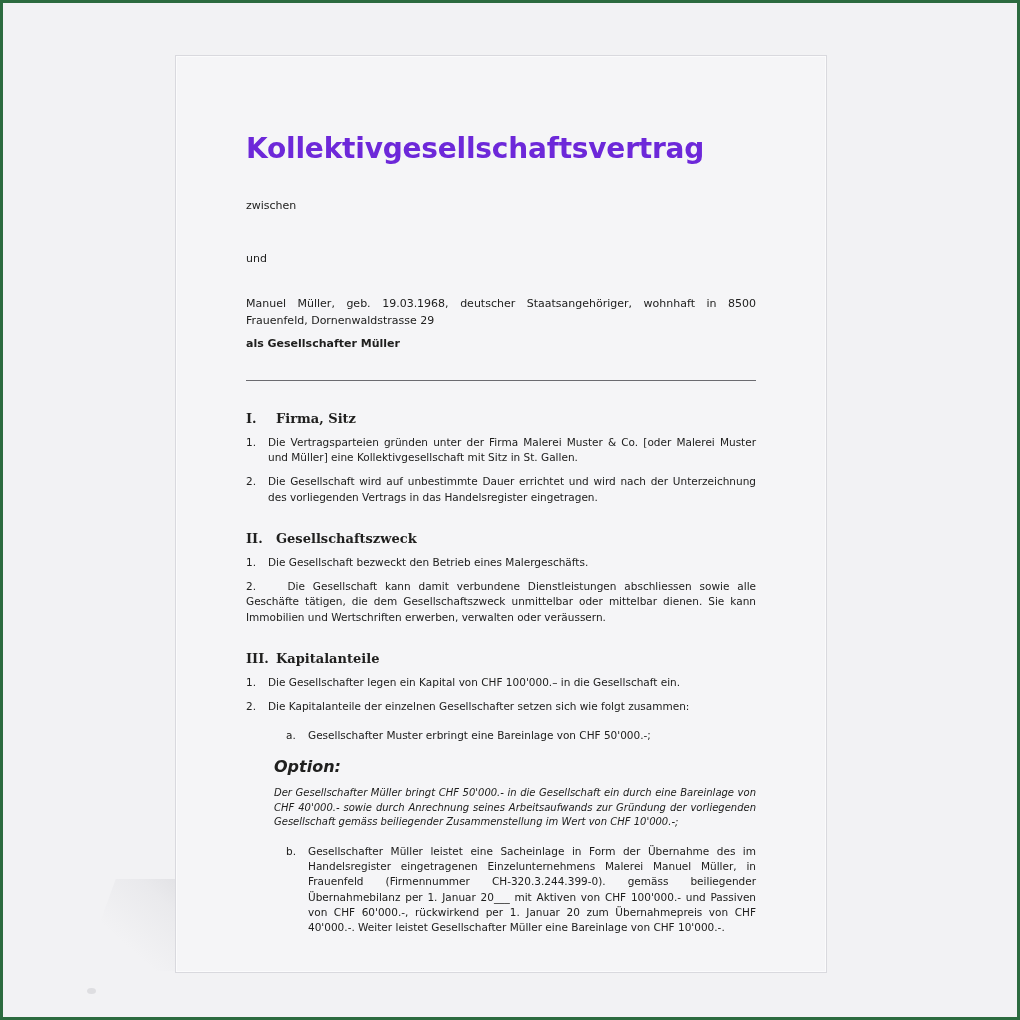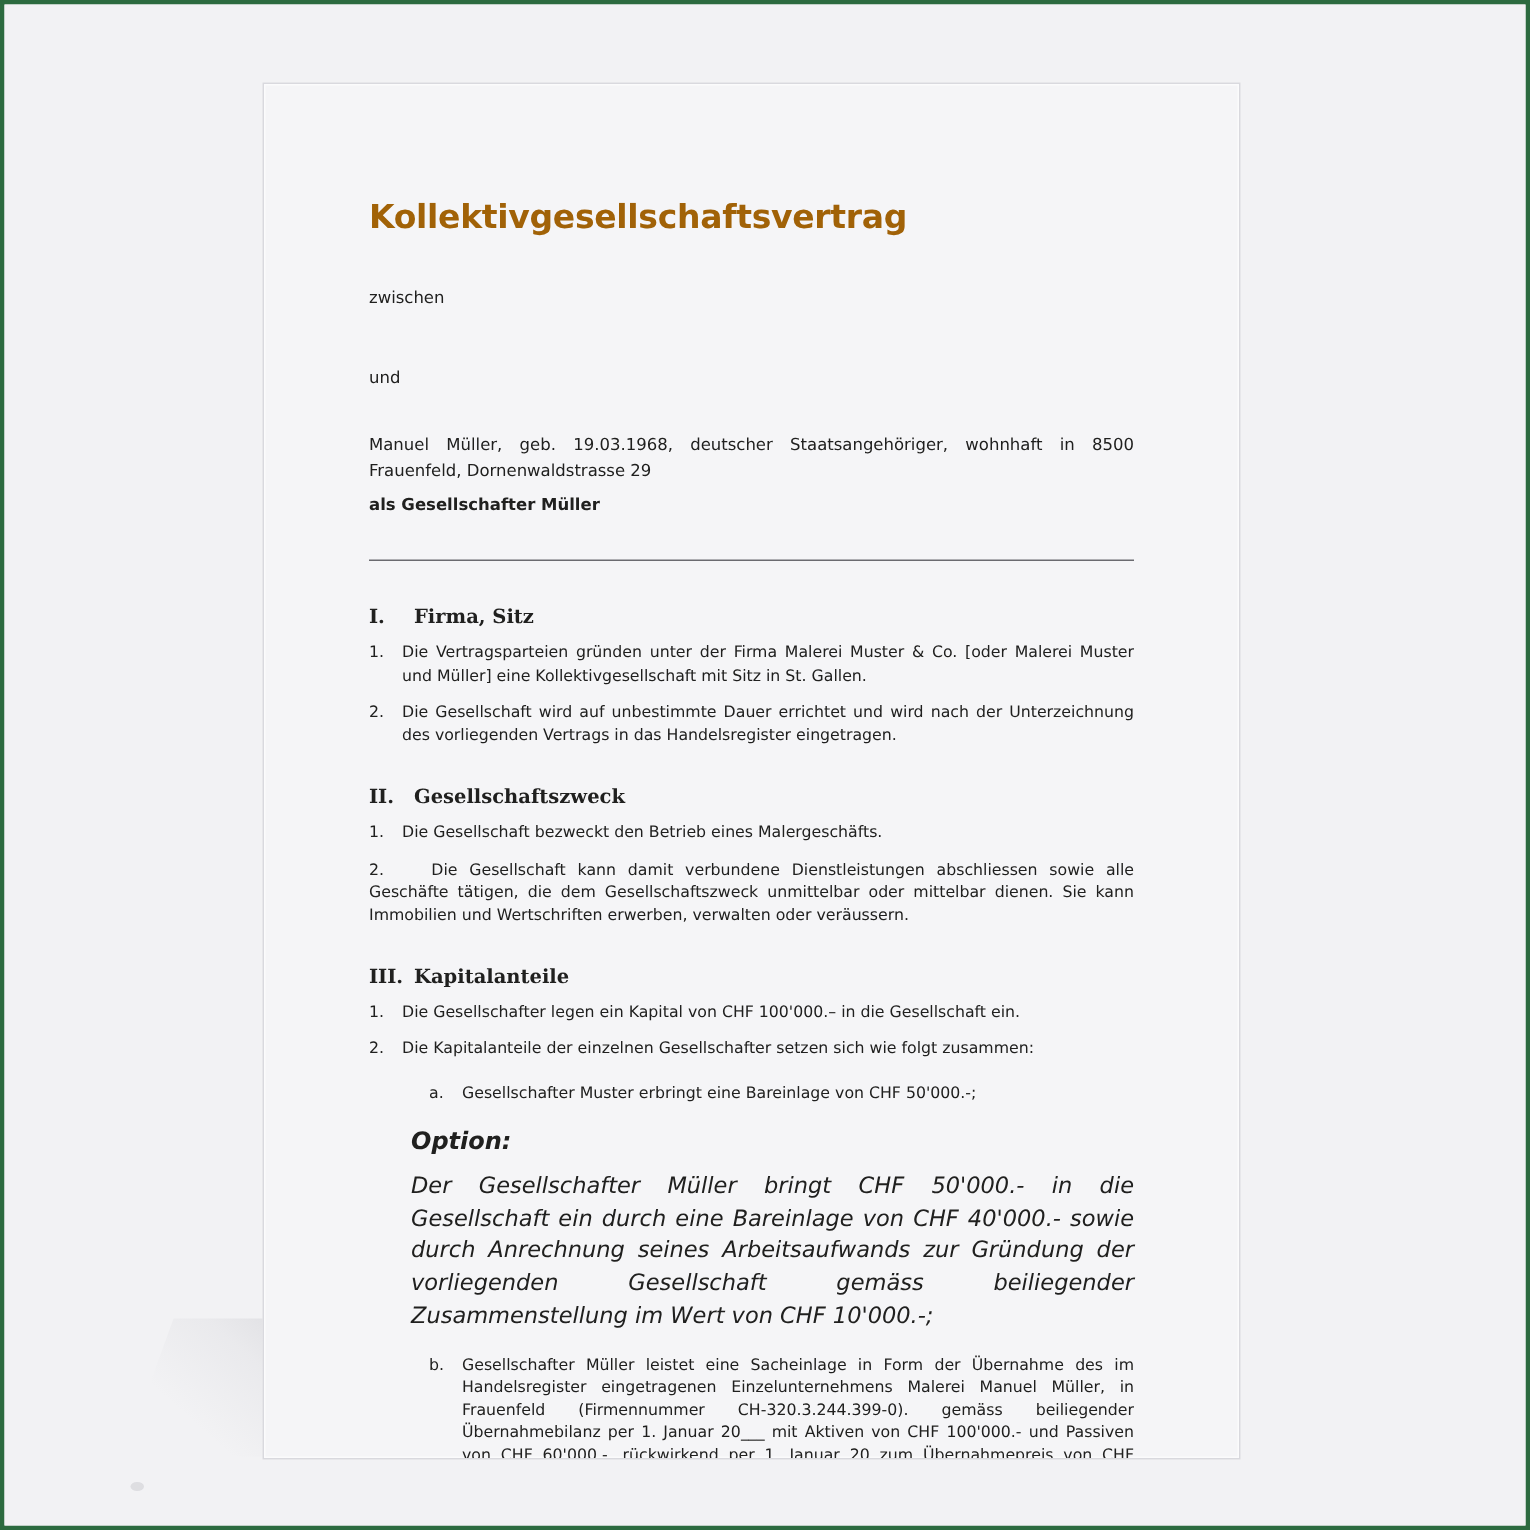--- a/index.html
+++ b/index.html
@@ -59,22 +59,22 @@
 
   .content {
     position: absolute;
     left: 70px;
     top: 78px;
     width: 510px;
     color: #20201f;
   }
 
   .doc-title {
-    color: #a16207;
-    font-size: 22px;
+    color: #6d28d9;
+    font-size: 28px;
     font-weight: bold;
     letter-spacing: -0.2px;
     margin: 0 0 32px 0;
     line-height: 1.1;
   }
 
   .lede {
     font-size: 11px;
     line-height: 1.55;
     margin: 0 0 36px 0;
@@ -152,21 +152,21 @@
   .subclause .body { flex: 1 1 auto; }
 
   .option-label {
     font-size: 16px;
     font-weight: bold;
     font-style: italic;
     padding-left: 28px;
     margin: 0 0 10px 0;
   }
   .option-text {
-    font-size: 15px;
+    font-size: 10px;
     font-style: italic;
     line-height: 1.45;
     padding-left: 28px;
     margin: 0 0 14px 0;
     text-align: justify;
   }
 </style>
 </head>
 <body>
 

